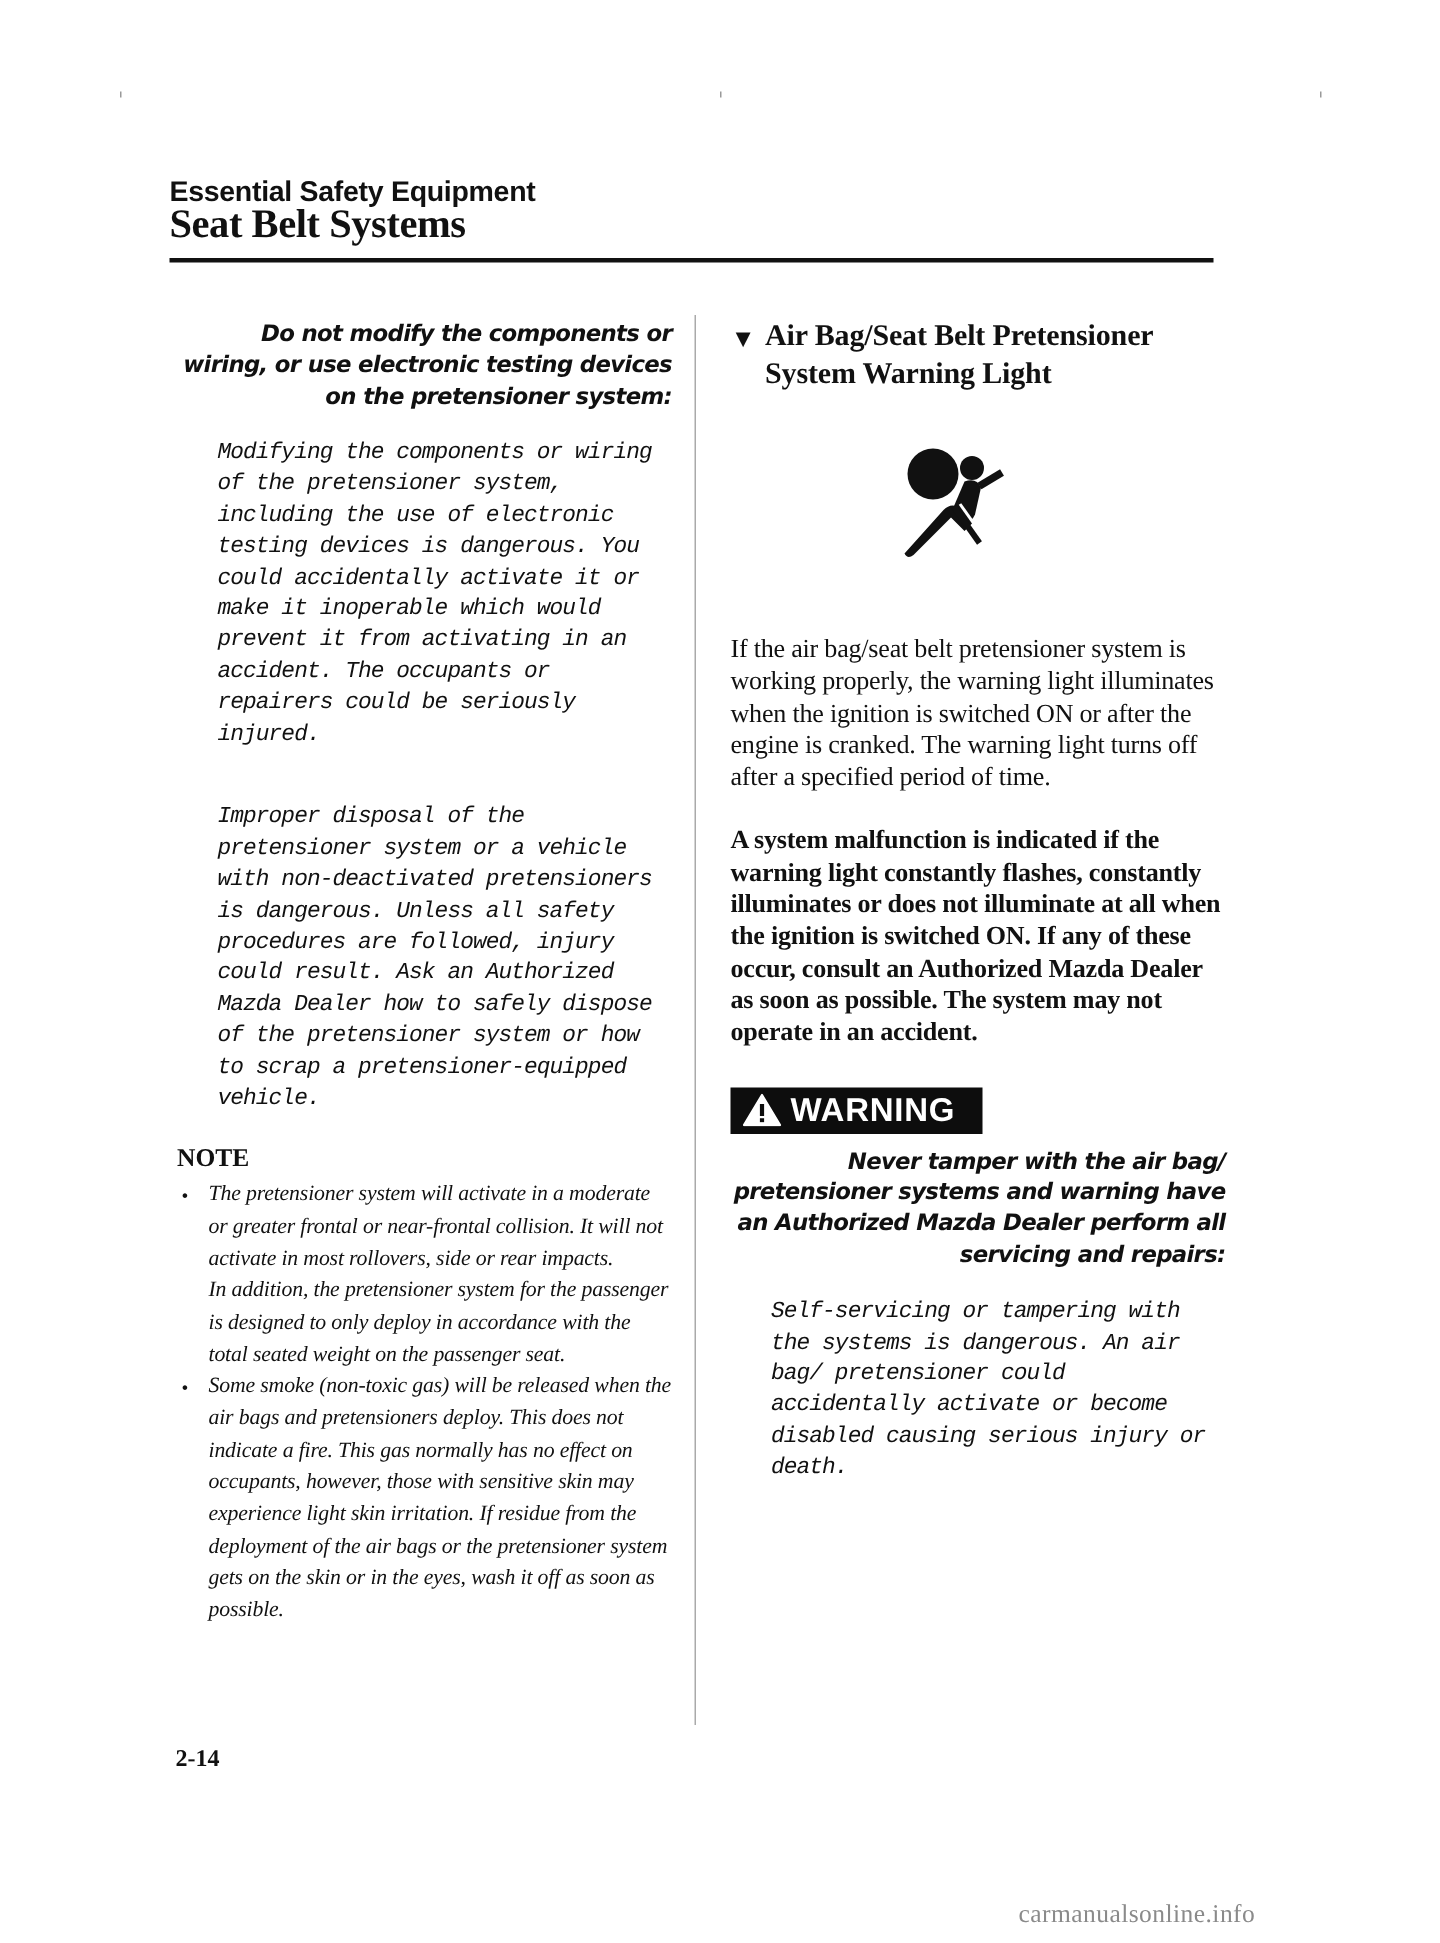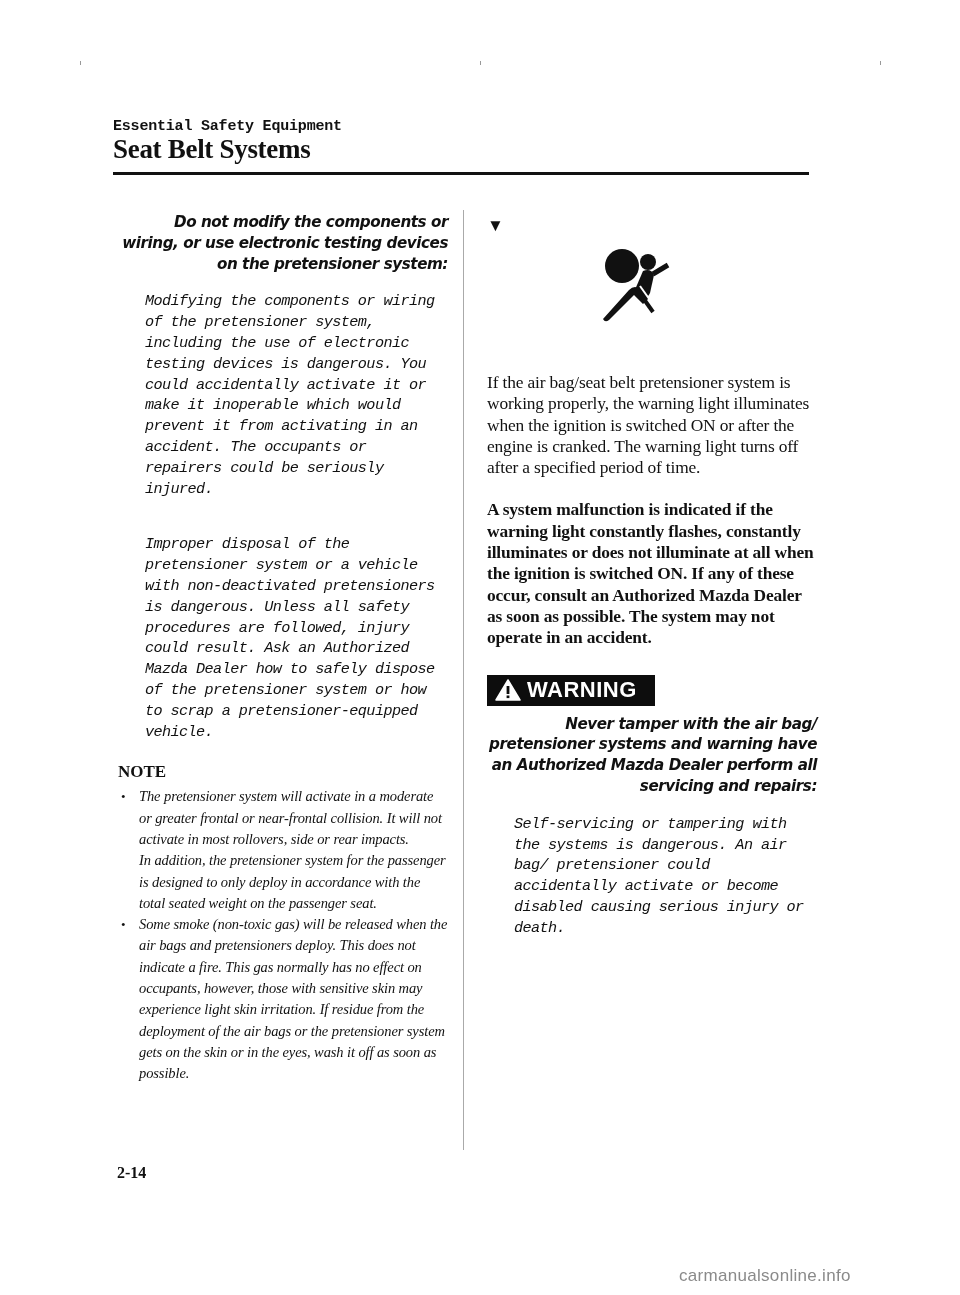--- a/index.html
+++ b/index.html
@@ -1,19 +1,19 @@
 <!DOCTYPE html>
 <html><head>
 <meta charset="utf-8">
 <style>
   html, body { margin: 0; padding: 0; background: #ffffff; }
   body { width: 960px; height: 1295px; position: relative; overflow: hidden; color: #111; }
   .crop { position: absolute; width: 1px; height: 4px; background: #999; }
 
-  .section-label { position: absolute; left: 113px; top: 118px; font-family: Liberation Mono, monospace; font-weight: bold; font-size: 15px; letter-spacing: -0.2px; }
+  .section-label { position: absolute; left: 113px; top: 118px; font-family: Liberation Sans, sans-serif; font-weight: bold; font-size: 19px; letter-spacing: -0.2px; }
   .page-title { position: absolute; left: 113px; top: 134px; font-family: "Liberation Serif", serif; font-weight: bold; font-size: 27px; letter-spacing: -0.3px; margin: 0; }
   .title-rule { position: absolute; left: 113px; top: 172px; width: 696px; height: 3px; background: #111; }
 
   .col-divider { position: absolute; left: 463px; top: 210px; width: 1px; height: 940px; background: #aaa; }
 
   .left-col { position: absolute; left: 118px; top: 212px; width: 330px; }
   .right-col { position: absolute; left: 487px; top: 212px; width: 330px; }
 
   .warn-head { font-family: "DejaVu Sans", sans-serif; font-weight: bold; font-style: italic; font-size: 15.2px; line-height: 20.8px; letter-spacing: -0.45px; margin: 0; text-align: right; }
   .warn-body { font-family: Liberation Mono, monospace; font-style: italic; font-size: 15.2px; line-height: 20.8px; letter-spacing: -0.6px; margin: 17px 0 0 27px; }
@@ -31,21 +31,21 @@
 
   .body-p { font-family: "Liberation Serif", serif; font-size: 17.4px; line-height: 21.3px; margin: 0; letter-spacing: -0.15px; }
   .para1 { margin-top: 44px; }
   .para2 { margin-top: 21px; font-weight: bold; }
 
   .warning-badge { display: inline-flex; align-items: center; background: #0d0d0d; color: #fff; height: 31px; padding: 0 18px 0 8px; margin: 26px 0 8px 0; }
   .warning-badge svg { margin-right: 6px; }
   .warning-badge-text { font-family: "Liberation Sans", sans-serif; font-weight: bold; font-size: 22px; letter-spacing: 0.5px; }
 
   .page-number { position: absolute; left: 117px; top: 1164px; font-family: "Liberation Serif", serif; font-weight: bold; font-size: 16px; }
-  .watermark { position: absolute; left: 679px; top: 1266px; font-family: Liberation Sans, sans-serif; font-size: 17px; color: #8a8a8a; letter-spacing: 0.3px; }
+  .watermark { position: absolute; left: 679px; top: 1266px; font-family: Liberation Serif, serif; font-size: 17px; color: #8a8a8a; letter-spacing: 0.3px; }
 </style>
 </head>
 <body>
 
 <div class="crop" style="left:80px; top:61px;"></div>
 <div class="crop" style="left:480px; top:61px;"></div>
 <div class="crop" style="left:880px; top:61px;"></div>
 
 <div class="section-label">Essential Safety Equipment</div>
 <h1 class="page-title">Seat Belt Systems</h1>
@@ -73,20 +73,21 @@
     <li class="note-item">
       <span class="note-bullet">•</span>
       <span>Some smoke (non-toxic gas) will be released when the air bags and pretensioners deploy. This does not indicate a fire. This gas normally has no effect on occupants, however, those with sensitive skin may experience light skin irritation. If residue from the deployment of the air bags or the pretensioner system gets on the skin or in the eyes, wash it off as soon as possible.</span>
     </li>
   </ul>
 </div>
 
 <div class="right-col">
   <h2 class="subsection-title">
     <span class="tri">▼</span>
+    <span>Air Bag/Seat Belt Pretensioner System Warning Light</span>
   </h2>
 
   <svg class="airbag-icon" viewBox="0 0 100 80">
     <circle cx="23" cy="18" r="17" fill="#111"></circle>
     <circle cx="49" cy="14" r="8" fill="#111"></circle>
     <path d="M44 23 Q52 20 55 27 L51 45 Q48 52 41 50 L35 44 Z" fill="#111"></path>
     <line x1="54" y1="26" x2="69" y2="17" stroke="#111" stroke-width="5" stroke-linecap="butt"></line>
     <path d="M30 42 Q36 36 42 42 L50 50 L44 56 L35 47 L10 72 Q6 75 4 71 Z" fill="#111"></path>
     <line x1="37" y1="40" x2="54" y2="64" stroke="#111" stroke-width="4"></line>
     <line x1="41" y1="38" x2="58" y2="62" stroke="#fff" stroke-width="2"></line>

